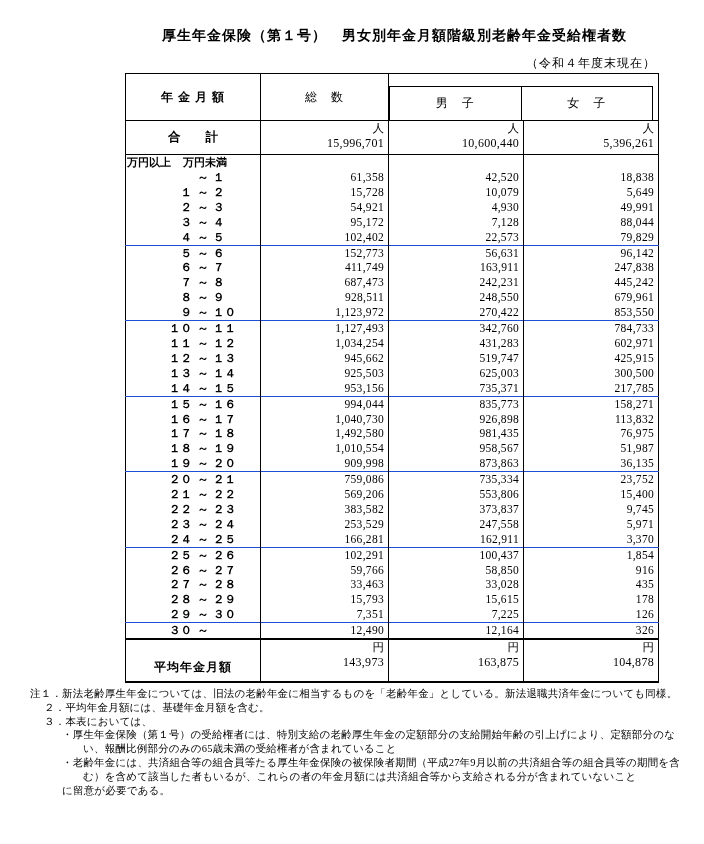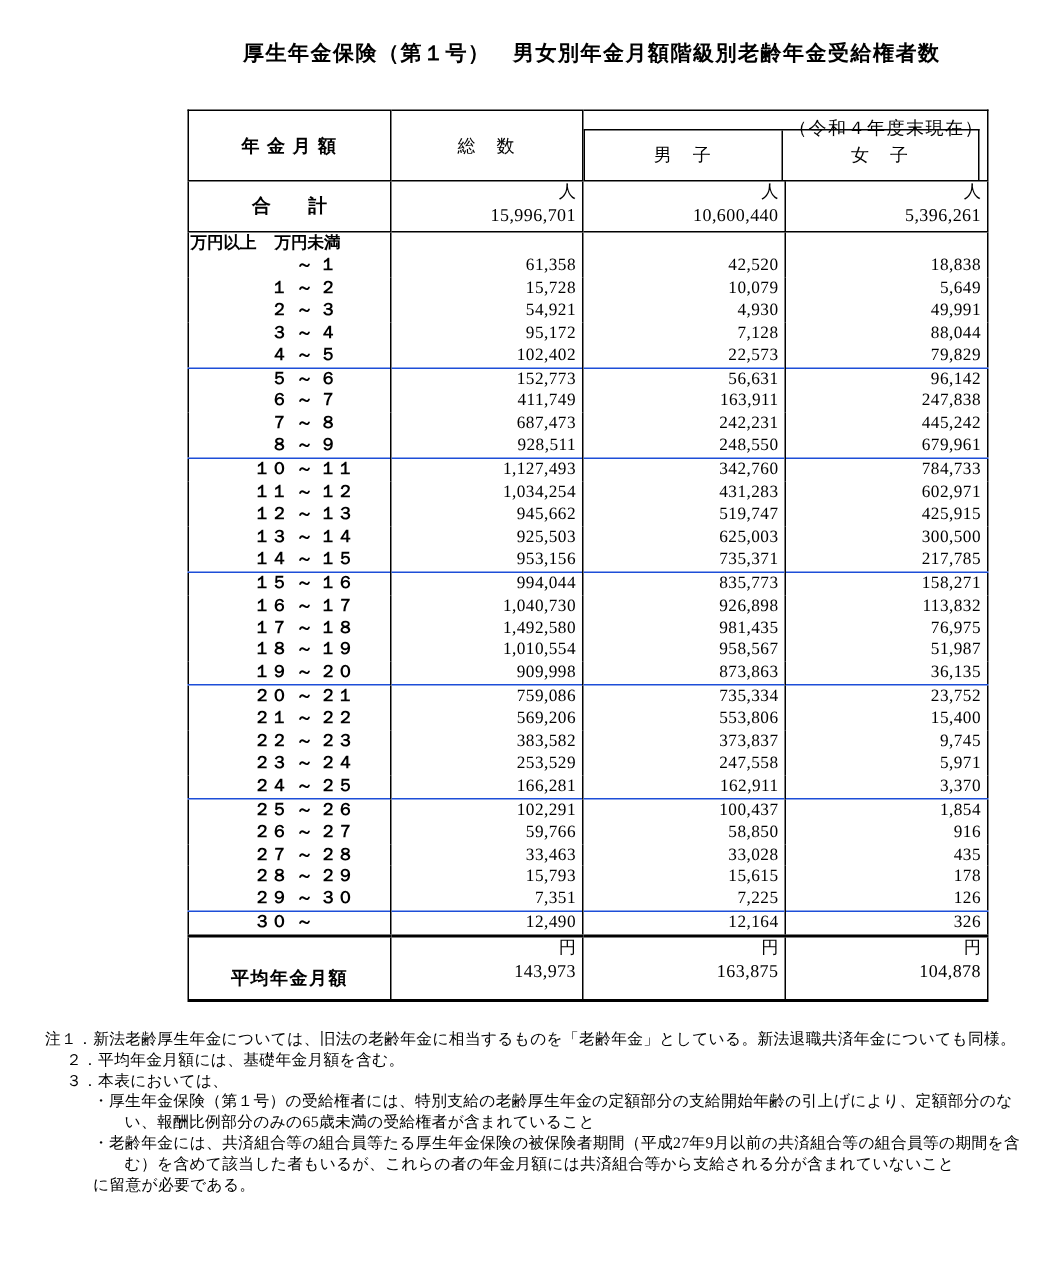--- a/index.html
+++ b/index.html
@@ -6,21 +6,21 @@
   html, body { width: 704px; height: 844px; background: #ffffff; overflow: hidden; }
   body { font-family: "Liberation Serif", "DejaVu Serif", serif; color: #000; position: relative; }
 
   .page-title {
     position: absolute; left: 128px; top: 27px; width: 533px;
     text-align: center; font-size: 14px; font-weight: bold; letter-spacing: 1px;
     white-space: nowrap;
   }
   .date-note {
     position: absolute; left: 125px; top: 55px; width: 533px;
-    text-align: right; font-size: 12px; letter-spacing: 1px; padding-right: 2px; margin-top: 22px;
+    text-align: right; font-size: 12px; letter-spacing: 1px; padding-right: 2px;
   }
 
   table.pension {
     position: absolute; left: 125px; top: 73px; width: 533px;
     border-collapse: collapse; table-layout: fixed;
     border: 1px solid #000; border-bottom: 2px solid #000;
     font-size: 11.5px;
   }
   col.c-label  { width: 135px; }
   col.c-total  { width: 128px; }
@@ -173,20 +173,26 @@
         <td class="num">687,473</td>
         <td class="num">242,231</td>
         <td class="num">445,242</td>
       </tr>
       <tr class="data-row">
         <td class="range-cell"><span class="lo">８</span><span class="tl">～</span><span class="hi">９</span></td>
         <td class="num">928,511</td>
         <td class="num">248,550</td>
         <td class="num">679,961</td>
       </tr>
+      <tr class="data-row">
+        <td class="range-cell"><span class="lo">９</span><span class="tl">～</span><span class="hi">１０</span></td>
+        <td class="num">1,123,972</td>
+        <td class="num">270,422</td>
+        <td class="num">853,550</td>
+      </tr>
       <tr class="data-row group-sep">
         <td class="range-cell"><span class="lo">１０</span><span class="tl">～</span><span class="hi">１１</span></td>
         <td class="num">1,127,493</td>
         <td class="num">342,760</td>
         <td class="num">784,733</td>
       </tr>
       <tr class="data-row">
         <td class="range-cell"><span class="lo">１１</span><span class="tl">～</span><span class="hi">１２</span></td>
         <td class="num">1,034,254</td>
         <td class="num">431,283</td>

